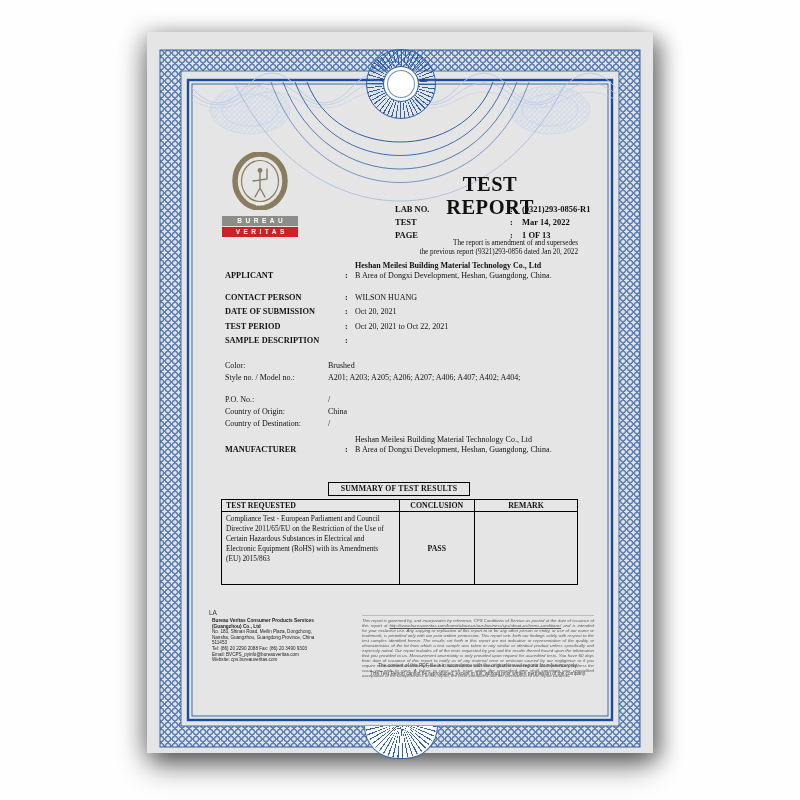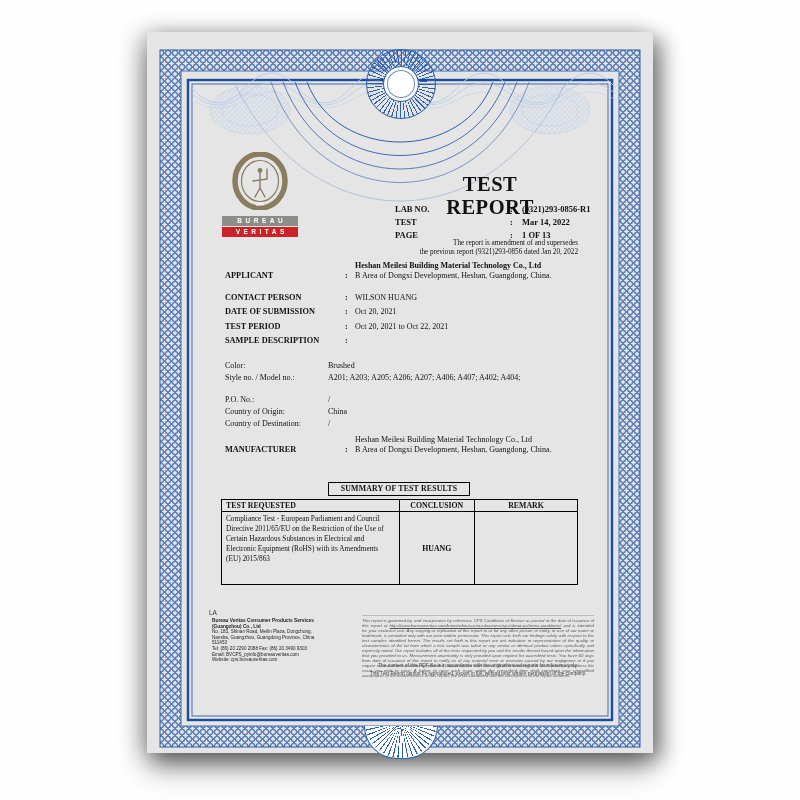--- a/index.html
+++ b/index.html
@@ -211,21 +211,21 @@
 
     <table class="results">
       <tbody>
           <tr>
         <th class="c1">TEST REQUESTED</th>
         <th class="c2">CONCLUSION</th>
         <th class="c3">REMARK</th>
       </tr>
       <tr>
         <td class="b1">Compliance Test - European Parliament and Council Directive 2011/65/EU on the Restriction of the Use of Certain Hazardous Substances in Electrical and Electronic Equipment (RoHS)  with its Amendments (EU) 2015/863</td>
-        <td class="b2">HUANG</td>
+        <td class="b2">PASS</td>
         <td></td>
       </tr>
     </tbody>
       </table>
 
     <div class="abs fcode">LA</div>
     <div class="abs office">
       <div class="nm">Bureau Veritas Consumer Products Services</div>
       <div class="nm">(Guangzhou) Co., Ltd</div>
       <div>No. 183, Shinan Road, Meilin Plaza, Dongchong,</div>

